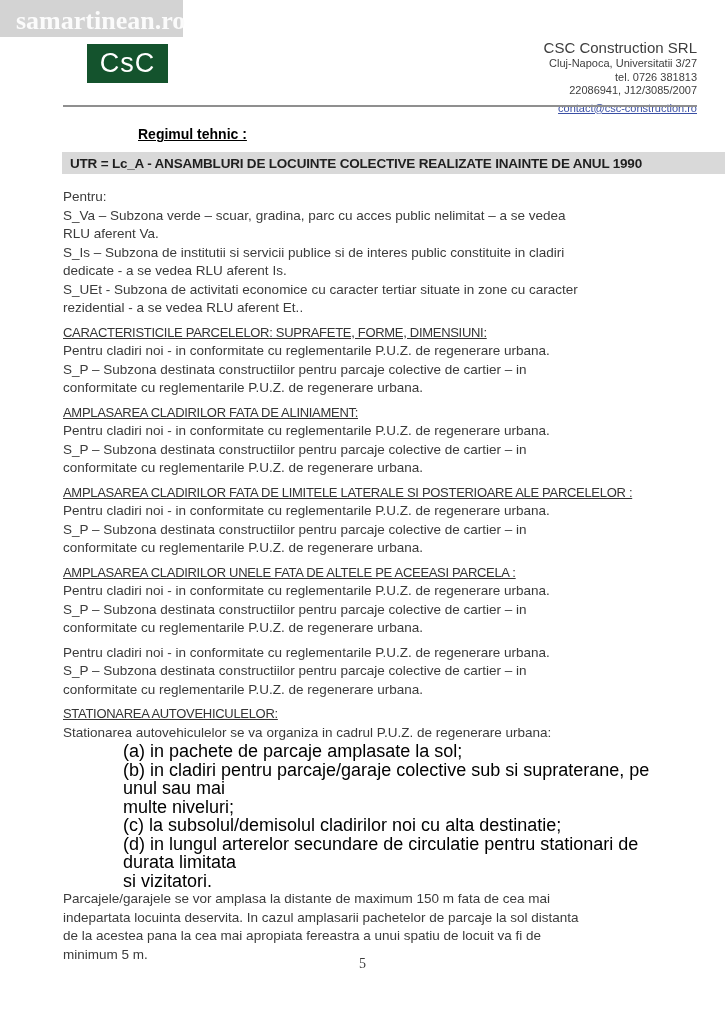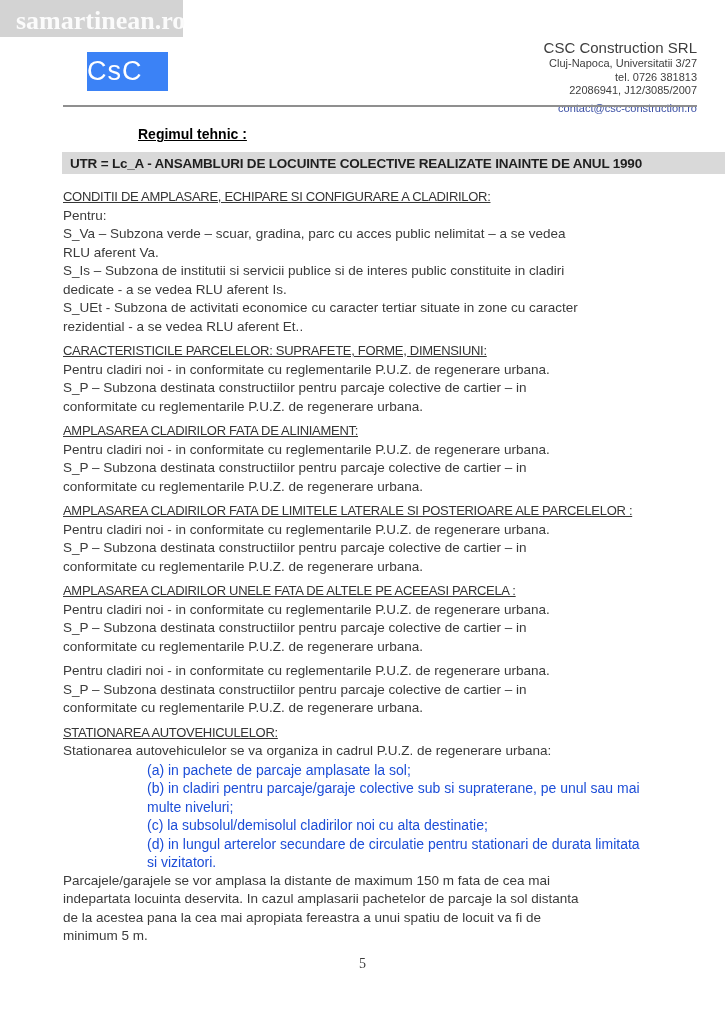--- a/index.html
+++ b/index.html
@@ -29,45 +29,47 @@
     font-weight: bold;
     font-size: 26px;
     line-height: 30px;
     color: #fbfbfb;
     white-space: nowrap;
   }
 
   
   .logo {
     position: absolute;
-    left: 87px; top: 52px;
+    left: 87px; top: 44px;
     width: 81px; height: 39px;
-    background: #3b82f6;
+    background: #14532d;
     display: flex;
     align-items: center;
+    justify-content: center;
   }
   .logo span {
     color: #ffffff;
     font-size: 27px;
     font-weight: 400;
     letter-spacing: 1px;
     line-height: 27px;
   }
 
   
   .header-right {
     position: absolute;
     right: 28px; top: 38px;
     text-align: right;
   }
   .company-name { font-size: 15px; line-height: 19px; color: #3d3d3d; text-align: right; }
   .header-line  { font-size: 11px; line-height: 13.5px; color: #3d3d3d; }
   .email-link   {
     font-size: 11px; line-height: 13.5px;
     color: #3a4fa5;
+    text-decoration: underline;
     cursor: pointer;
   }
 
   
   .header-rule {
     position: absolute;
     left: 63px; top: 105px;
     width: 634px; height: 0;
     border-top: 2px solid #8f8f8f;
   }
@@ -117,24 +119,24 @@
     text-decoration: underline;
     white-space: nowrap;
   }
   .section-body {
     font-size: 13.5px;
     line-height: 18.5px;
     color: #3b3b3b;
     white-space: pre-line;
   }
   .list-item {
-    margin-left: 84px;
-    font-size: 14px;
+    margin-left: 60px;
+    font-size: 18px;
     line-height: 18.5px;
-    color: #1d4ed8;
+    color: #000000;
     white-space: pre-line;
   }
 
   
   .page-number {
     position: absolute;
     left: 0; top: 956px;
     width: 725px;
     text-align: center;
     font-family: "Liberation Serif", serif;
@@ -167,21 +169,20 @@
 
   <div class="doc-title">Regimul tehnic :</div>
 
   <div class="utr-banner">
     <span>UTR = Lc_A - ANSAMBLURI DE LOCUINTE COLECTIVE REALIZATE INAINTE DE ANUL 1990</span>
   </div>
 
   <div class="content">
 
     <div class="section">
-      <div class="section-heading">CONDITII DE AMPLASARE, ECHIPARE SI CONFIGURARE A CLADIRILOR:</div>
       <div class="section-body">Pentru:
 S_Va – Subzona verde – scuar, gradina, parc cu acces public nelimitat – a se vedea
 RLU aferent Va.
 S_Is – Subzona de institutii si servicii publice si de interes public constituite in cladiri
 dedicate - a se vedea RLU aferent Is.
 S_UEt - Subzona de activitati economice cu caracter tertiar situate in zone cu caracter
 rezidential - a se vedea RLU aferent Et..</div>
     </div>
 
     <div class="section">

